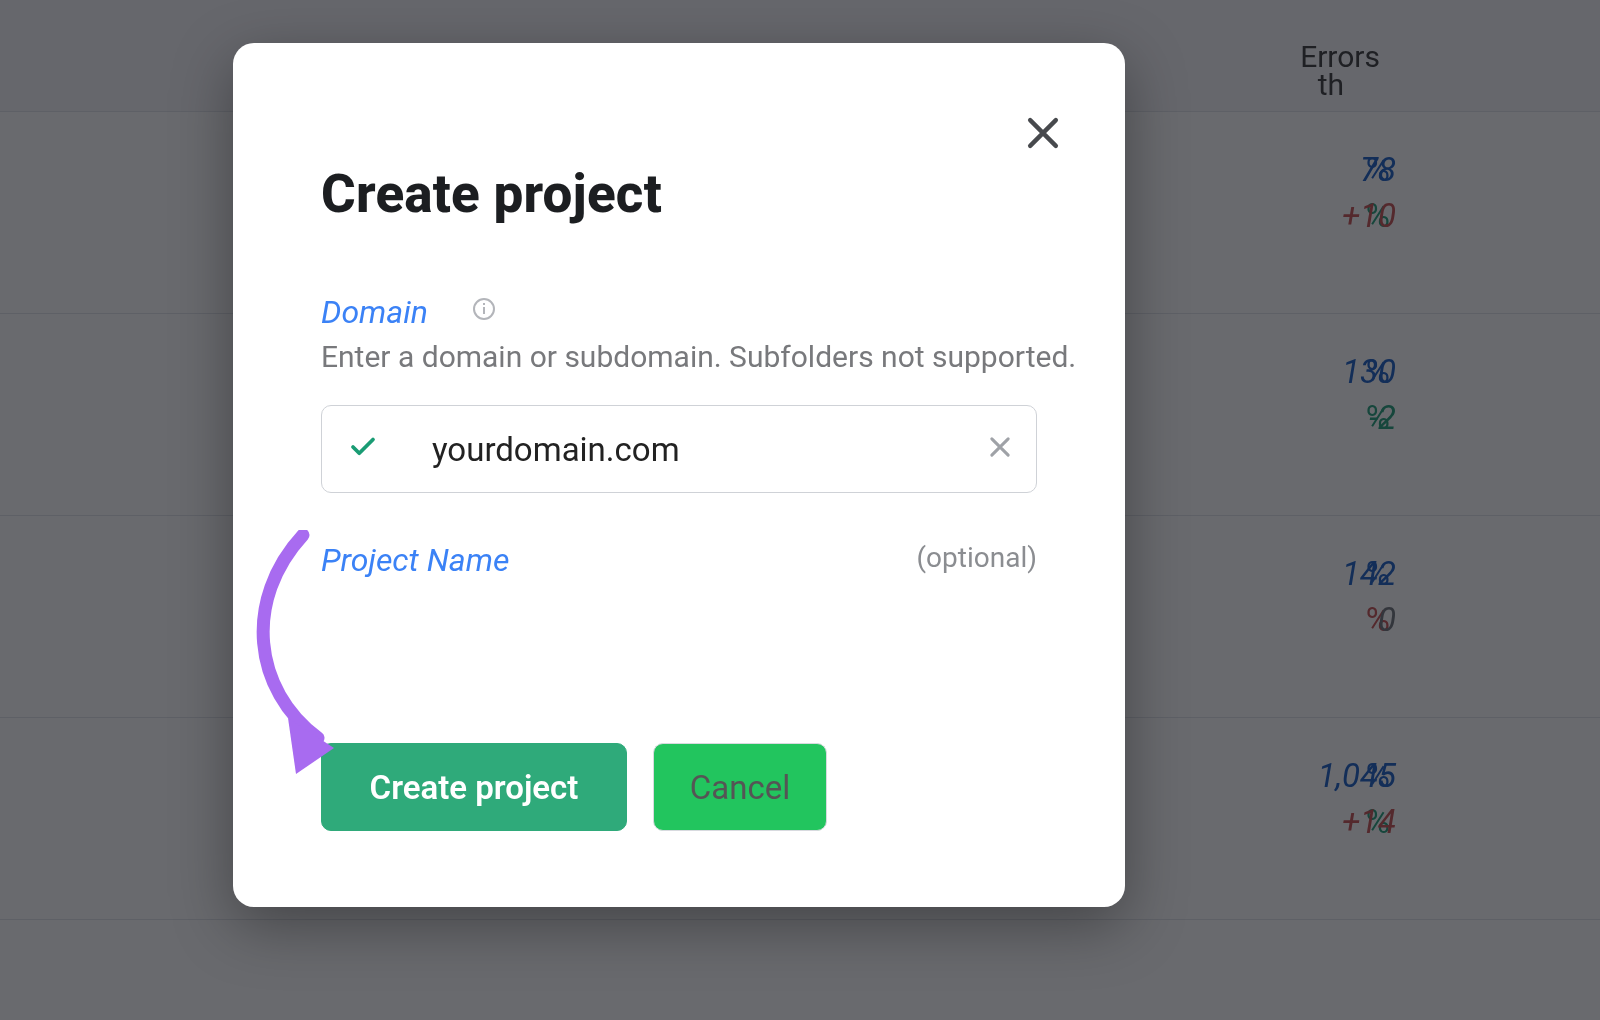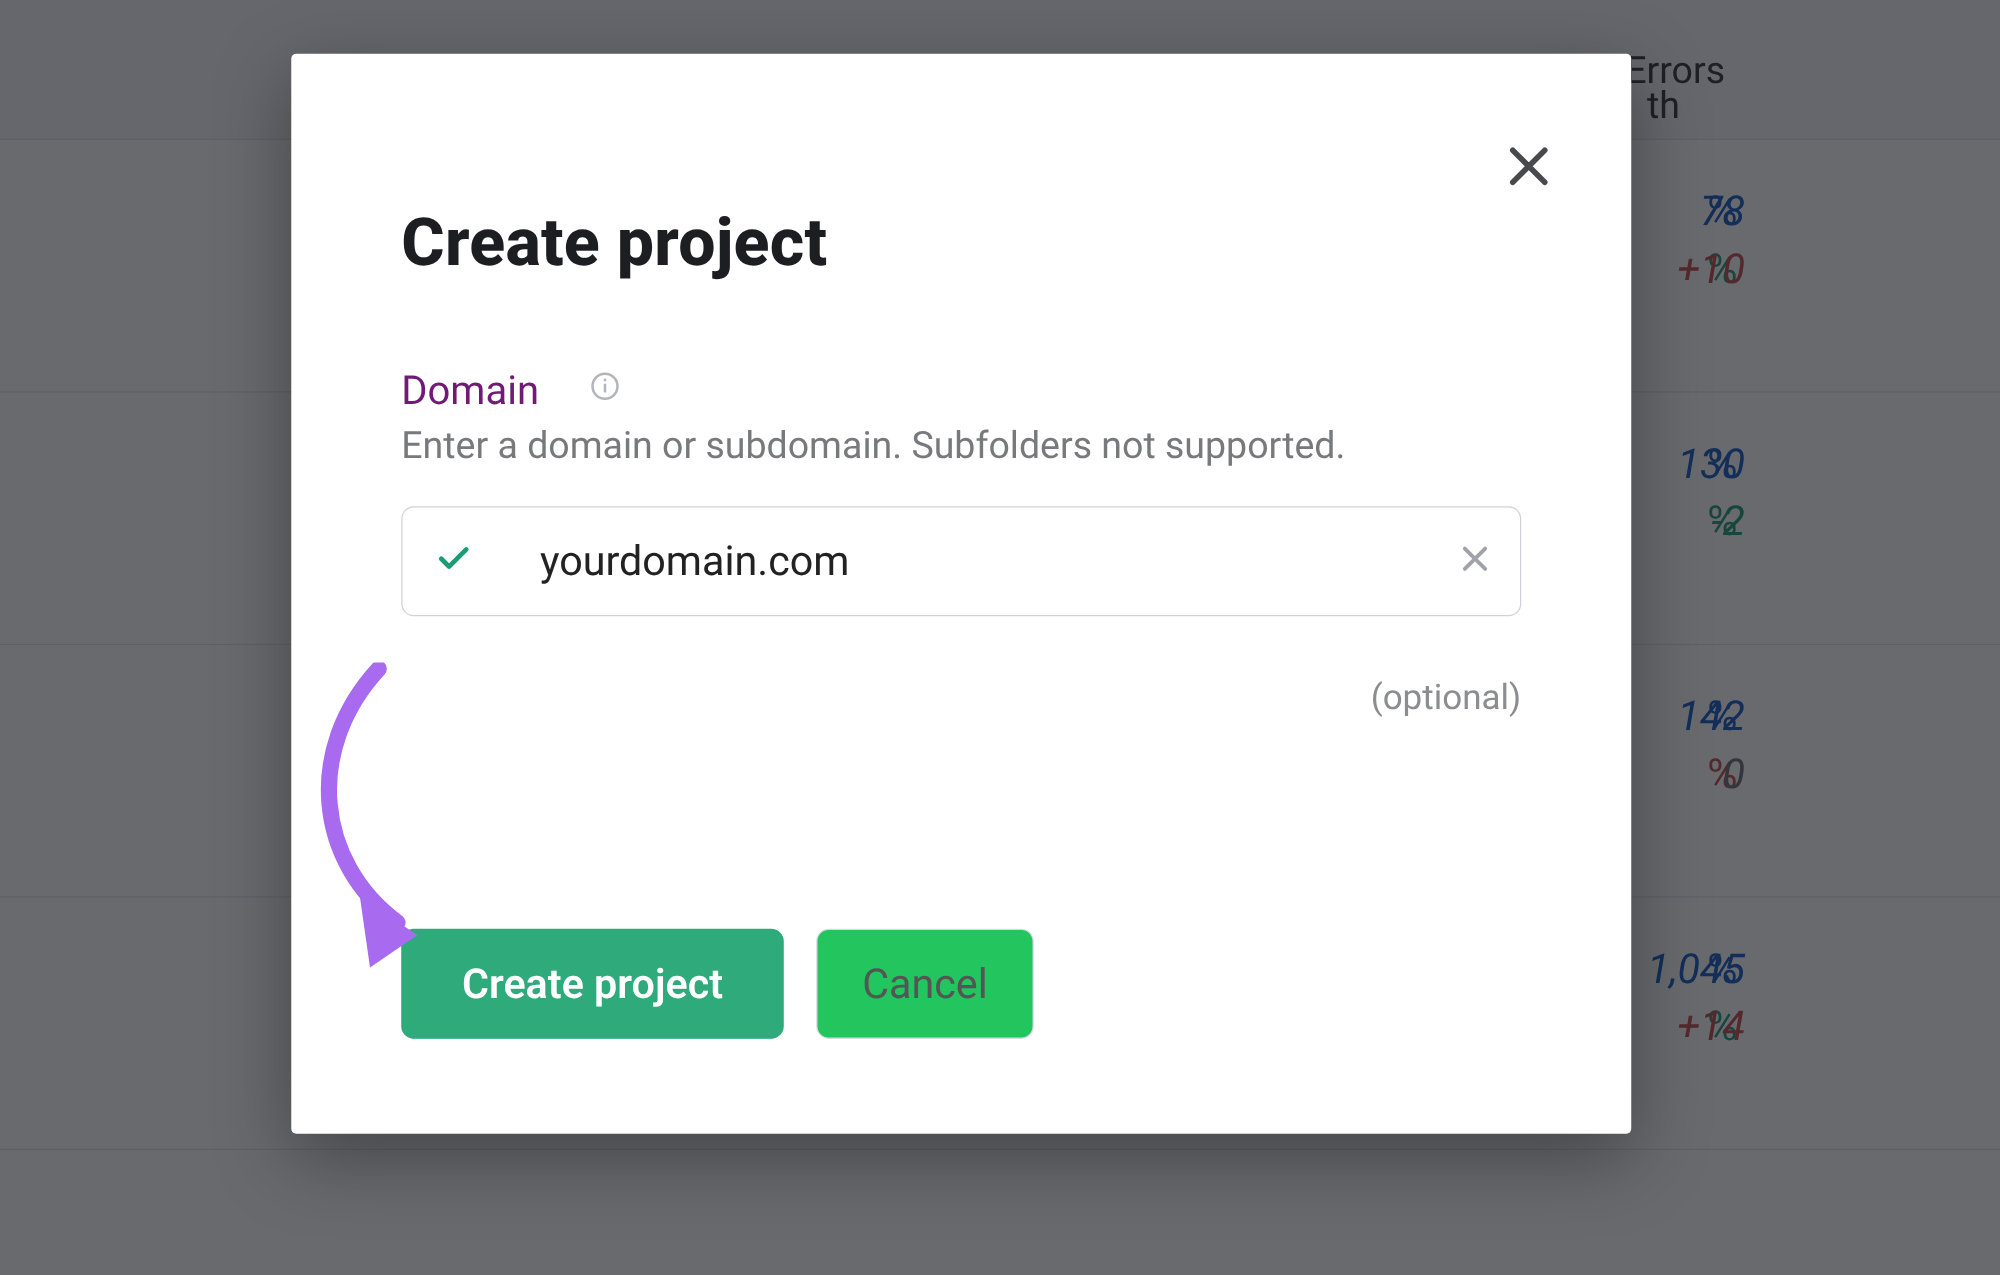--- a/index.html
+++ b/index.html
@@ -27,26 +27,26 @@
   .cell.bot   {top:84px;}
   .blue{color:#1259c3;}
   .green{color:#1a9c74;}
   .red{color:#c54b4b;}
   .gray{color:#6b6f76;}
 
   
   .overlay{position:absolute;inset:0;background:rgba(20,22,28,.64);}
 
   
-  .modal{position:absolute;left:233px;top:43px;width:1072px;height:864px;background:#fff;border-radius:4px;box-shadow:0 18px 60px rgba(0,0,0,.35);}
+  .modal{position:absolute;left:233px;top:43px;width:892px;height:864px;background:#fff;border-radius:21px;box-shadow:0 18px 60px rgba(0,0,0,.35);}
   .modal-close{position:absolute;top:68px;right:60px;cursor:pointer;color:#47494d;}
   .modal-close svg{display:block;}
   .modal-title{position:absolute;left:88px;top:120px;font-size:53px;font-weight:800;letter-spacing:.2px;color:#1c1e21;}
 
-  .field-label{position:absolute;left:88px;font-size:32px;color:#701a75;}
+  .field-label{position:absolute;left:88px;font-size:32px;color:#3b82f6;font-style:italic;}
   .field-help{position:absolute;left:88px;font-size:30px;color:#78797c;}
   .label-domain{top:250px;}
   .info-ic{position:absolute;left:239px;top:254px;color:#9b9da1;}
   .help-domain{top:296px;}
 
   .input{position:absolute;left:88px;right:88px;height:88px;border:1px solid #cfd2d7;border-radius:10px;background:#fff;display:flex;align-items:center;}
   .input-domain{top:362px;padding-left:108px;padding-right:70px;}
   .input-domain .check{position:absolute;left:26px;top:50%;transform:translateY(-50%);color:#1a9c74;}
   .input-domain .clear{position:absolute;right:22px;top:50%;transform:translateY(-50%);color:#9fa2a7;cursor:pointer;}
   .input input{border:0;outline:0;width:100%;font-size:33px;color:#222;background:transparent;font-family:inherit;}
@@ -144,20 +144,21 @@
         </svg>
     </span>
     <input type="text" value="yourdomain.com" style="">
     <span class="clear">
       <svg width="28" height="28" viewBox="0 0 24 24">
           <path stroke="#9fa2a7" stroke-width="2.6" stroke-linecap="round" d="M5 5l14 14M19 5 5 19"></path>
         </svg>
     </span>
   </div>
 
+  <div class="field-label label-pname">Project Name</div>
   <div class="label-optional">(optional)</div>
 
 
   <div class="btns">
     <div class="btn btn-primary">Create project</div>
     <div class="btn btn-secondary">Cancel</div>
   </div>
 </div>
 
 <div class="arrow">

